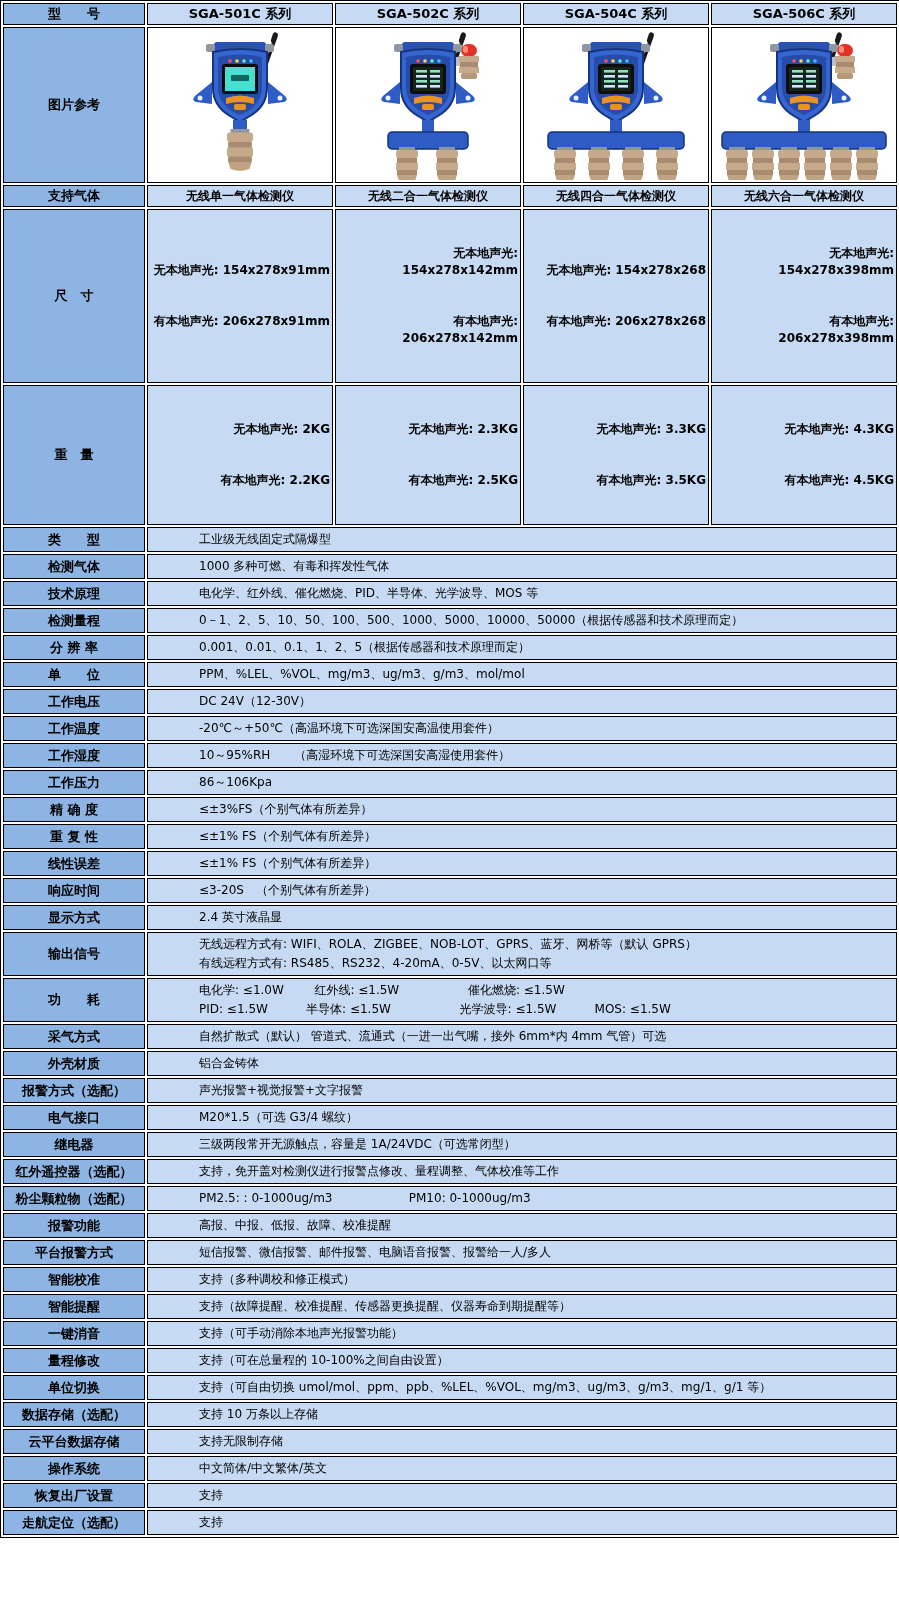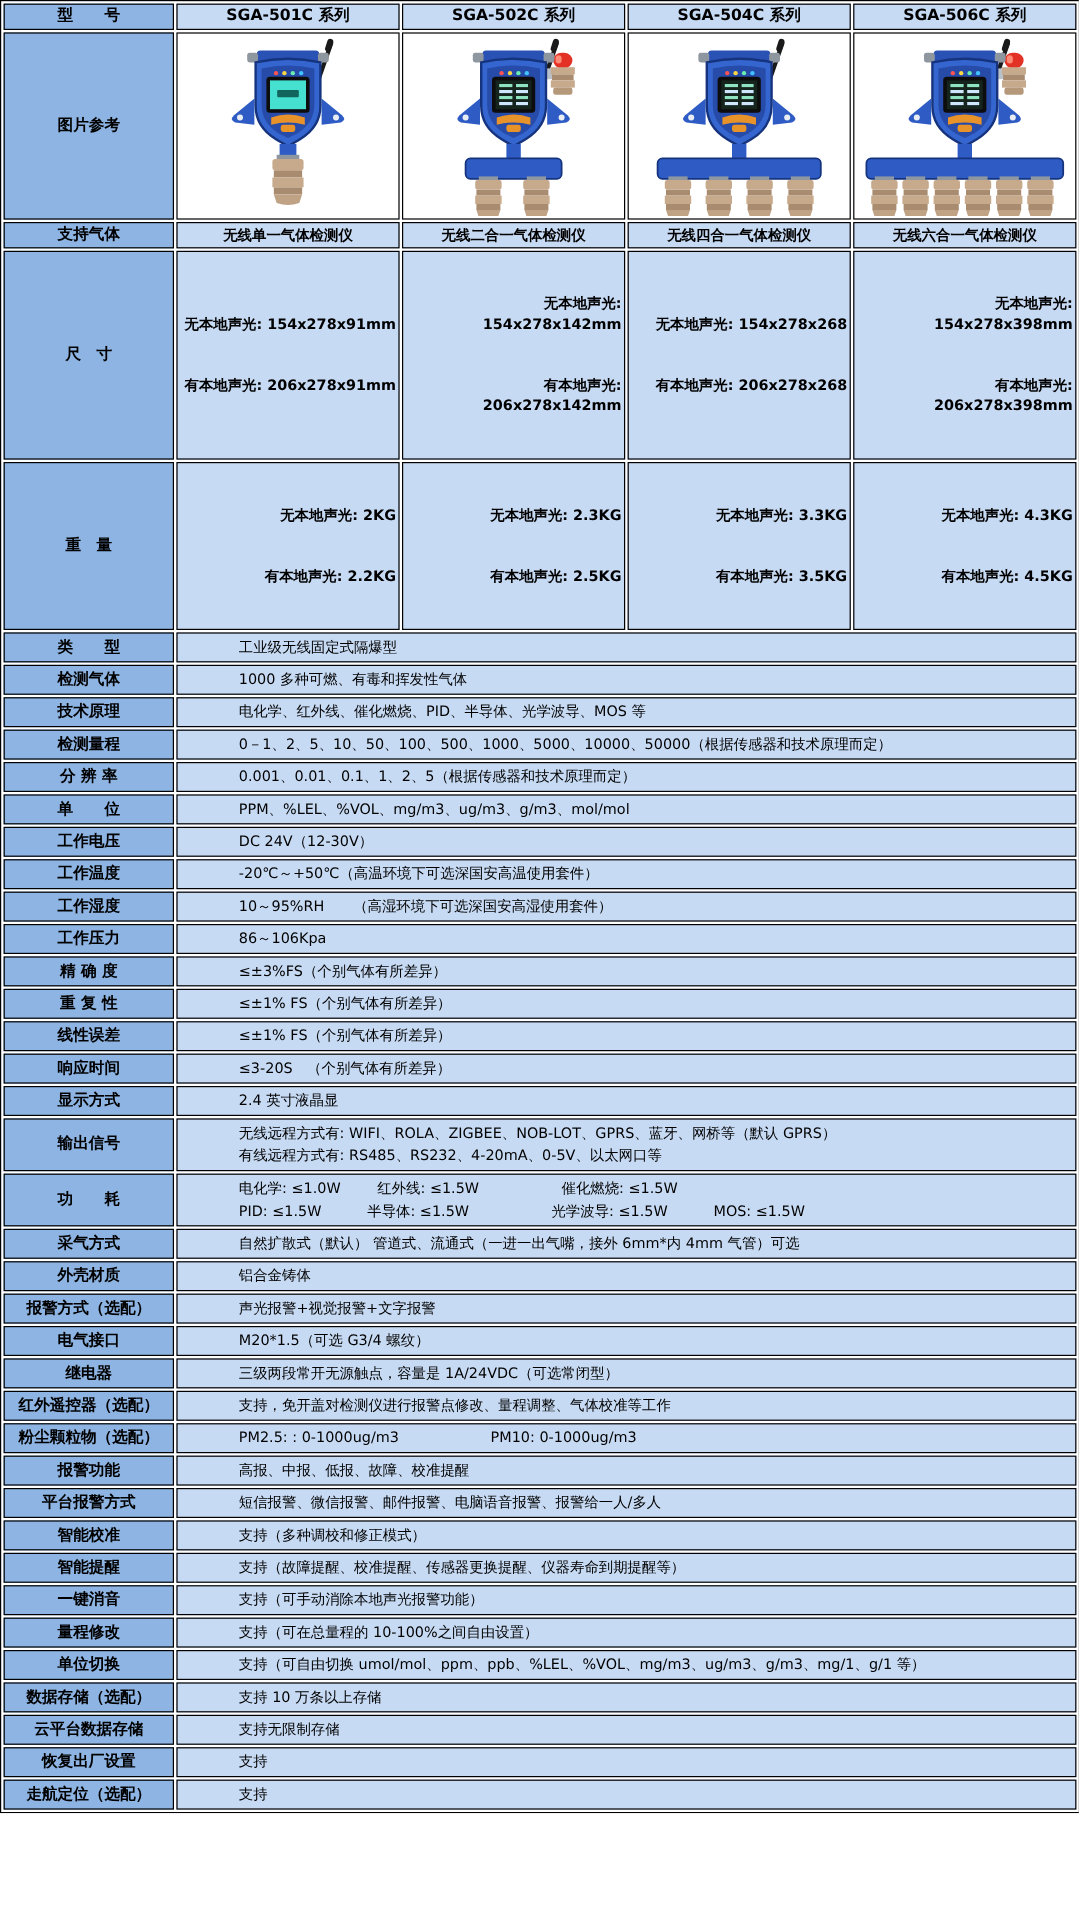--- a/index.html
+++ b/index.html
@@ -404,20 +404,24 @@
   <tr>
     <th class="label-cell">数据存储（选配）</th>
     <td class="value-cell" colspan="4"><div>支持 10 万条以上存储</div></td>
   </tr>
 
   <tr>
     <th class="label-cell">云平台数据存储</th>
     <td class="value-cell" colspan="4"><div>支持无限制存储</div></td>
   </tr>
 
+  <tr>
+    <th class="label-cell">操作系统</th>
+    <td class="value-cell" colspan="4"><div>中文简体/中文繁体/英文</div></td>
+  </tr>
 
   <tr>
     <th class="label-cell">恢复出厂设置</th>
     <td class="value-cell" colspan="4"><div>支持</div></td>
   </tr>
 
   <tr>
     <th class="label-cell">走航定位（选配）</th>
     <td class="value-cell" colspan="4"><div>支持</div></td>
   </tr>

